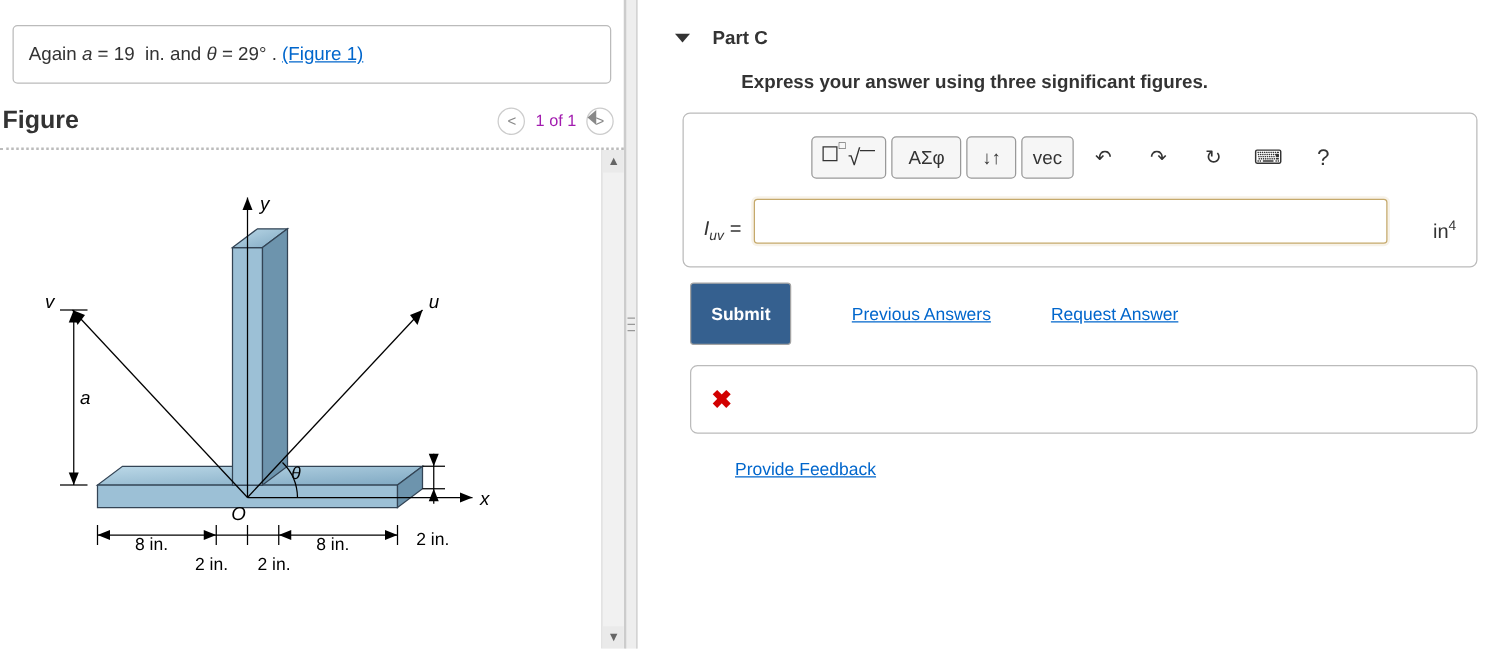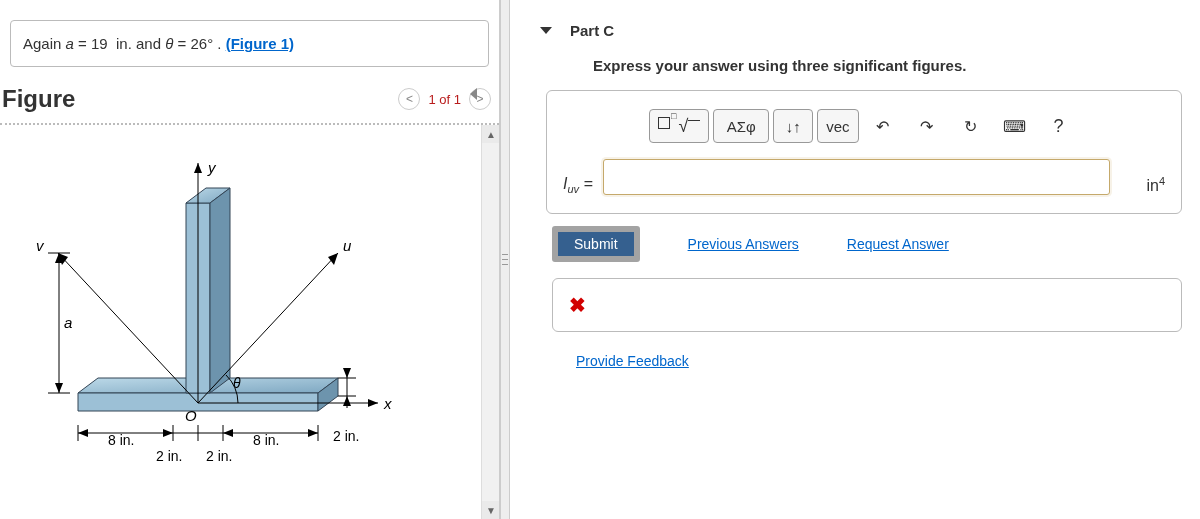--- a/index.html
+++ b/index.html
@@ -20,39 +20,39 @@
     display: flex;
     flex-direction: column;
   }
   .param-box {
     border: 1px solid #bbb;
     border-radius: 4px;
     margin: 20px 10px 14px 10px;
     padding: 14px 12px;
     font-size: 15px;
   }
-  .param-box a { color: #0066cc; text-decoration: underline; font-weight: bold; }
+  .param-box a { color: #0066cc; text-decoration: underline; }
   .figure-header {
     display: flex;
     align-items: center;
     justify-content: space-between;
     padding: 4px 8px 6px 2px;
   }
-  .figure-header h2 { font-size: 24px; font-weight: bold; }
+  .figure-header h2 { font-size: 20px; font-weight: bold; }
   .nav-group { display: flex; align-items: center; gap: 4px; }
   .circ-btn {
     width: 22px; height: 22px;
     border: 1px solid #ccc;
     border-radius: 50%;
     display: flex; align-items: center; justify-content: center;
     font-size: 12px; color: #888;
     cursor: pointer;
     background: #fff;
   }
-  .page-indicator { font-size: 13px; color: #b91c1c; padding: 0 4px; }
+  .page-indicator { font-size: 13px; color: #a21caf; padding: 0 4px; }
   .figure-divider { border: none; border-top: 2px dotted #bbb; margin: 4px 0 0 0; }
   .figure-area {
     flex: 1;
     position: relative;
     overflow: hidden;
   }
   .figure-scroll {
     position: absolute;
     right: 0; top: 0; bottom: 0;
     width: 18px;
@@ -131,55 +131,56 @@
     padding: 4px 8px;
     font-size: 15px;
     box-shadow: 0 0 0 2px rgba(200,170,100,0.15);
   }
   .unit { font-size: 16px; white-space: nowrap; margin-left: 26px; }
   .unit sup { font-size: 11px; }
   .submit-row { display: flex; align-items: center; gap: 18px; margin: 8px 0 16px 6px; }
   .submit-btn {
     background: #35608f;
     color: #fff;
-    border: 6px solid #a3a3a3;
+    border: 1px solid #a3a3a3;
     border-radius: 3px;
-    padding: 4px 16px;
+    padding: 16px 16px;
     font-size: 14px;
     cursor: pointer;
+    font-weight: bold;
   }
   .link { color: #0066cc; text-decoration: underline; cursor: pointer; font-size: 14px; padding-left: 30px; }
   .feedback-box {
     border: 1px solid #bbb;
     border-radius: 6px;
     padding: 14px 16px;
     margin: 0 0 20px 6px;
     display: flex; align-items: center; gap: 10px;
     font-size: 15px; font-weight: bold;
   }
   .x-icon { color: #d20000; font-size: 20px; font-weight: bold; }
-  .provide-feedback { margin-left: 0; }
+  .provide-feedback { margin-left: 12px; }
   .collapse-arrow-left {
     position: absolute;
     left: 470px;
     top: 88px;
     width: 0; height: 0;
     border-top: 6px solid transparent;
     border-bottom: 6px solid transparent;
     border-right: 7px solid #888;
     cursor: pointer;
   }
 </style>
 </head>
 <body>
 
 <div class="left-pane">
 
   <div class="param-box">
-    <span>Again </span><i>a</i><span> = 19&nbsp;&nbsp;in. and </span><i>θ</i><span> = 26° . </span><a href="#">(Figure 1)</a>
+    <span>Again </span><i>a</i><span> = 19&nbsp;&nbsp;in. and </span><i>θ</i><span> = 29° . </span><a href="#">(Figure 1)</a>
   </div>
 
   <span class="collapse-arrow-left"></span>
 
   <div class="figure-header">
     <h2>Figure</h2>
     <div class="nav-group">
       <div class="circ-btn">&lt;</div>
       <span class="page-indicator">1 of 1</span>
       <div class="circ-btn">&gt;</div>

